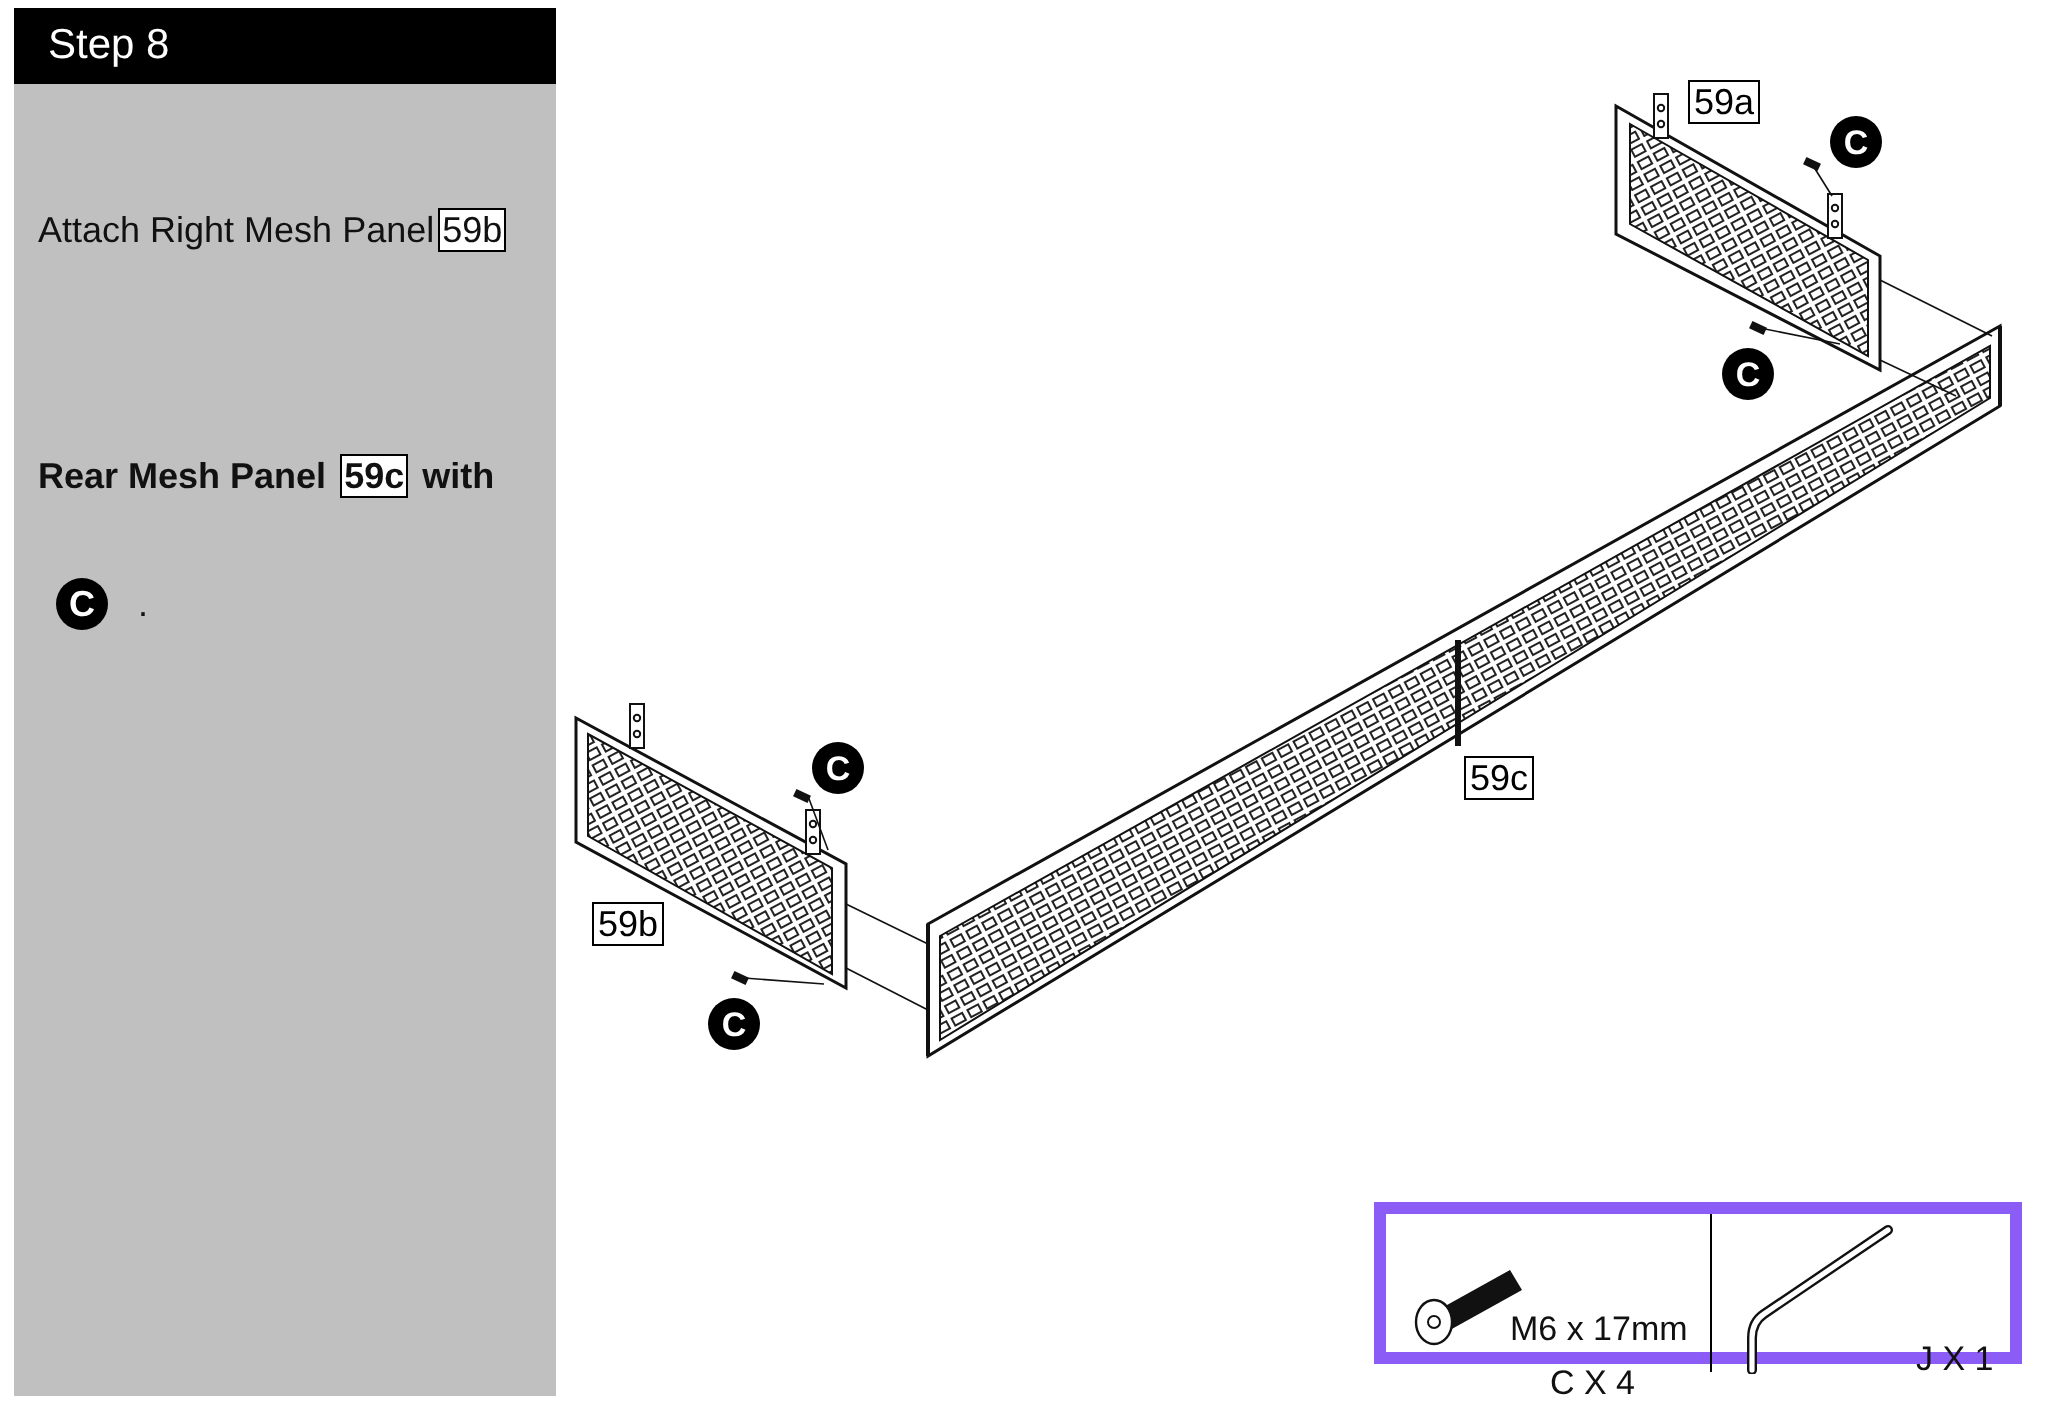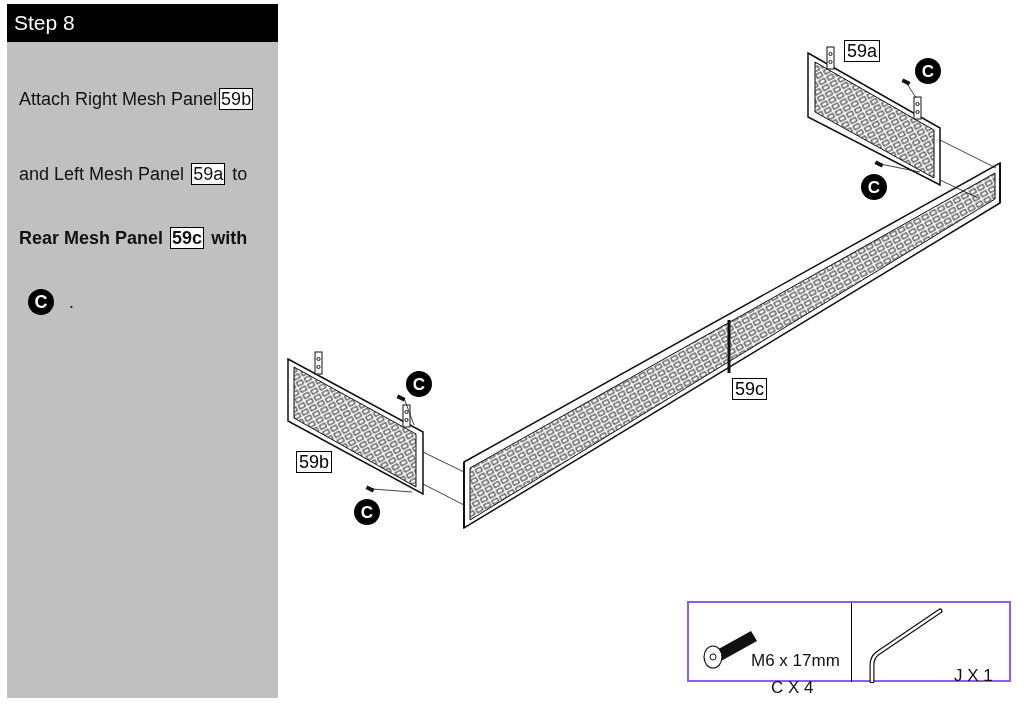--- a/index.html
+++ b/index.html
@@ -1,43 +1,38 @@
 <!DOCTYPE html>
 <html><head>
 <meta charset="utf-8">
 <style>
   html, body { margin:0; padding:0; background:#ffffff; }
   body { width:1034px; height:704px; position:relative; overflow:hidden; font-family:"Liberation Sans", sans-serif; color:#000; }
   .sidebar { position:absolute; left:7px; top:4px; width:271px; height:694px; background:#c0c0c0; }
-  .step-header { position:absolute; left:0; top:0; width:271px; height:38px; background:#000; color:#fff; font-size:21px; line-height:38px; padding-left:7px; box-sizing:border-box; }
+  .step-header { position:absolute; left:0; top:0; width:271px; height:38px; background:#000; color:#fff; font-size:21px; line-height:38px; padding-left:17px; box-sizing:border-box; }
   .instr-line { position:absolute; left:12px; font-size:18px; color:#111; white-space:nowrap; }
   .tag { display:inline-block; border:1px solid #000; background:#fff; padding:0 1px; line-height:20px; font-size:18px; margin:0 2px; }
   .badge { display:inline-block; width:26px; height:26px; border-radius:50%; background:#000; color:#fff; font-weight:bold; font-size:18px; text-align:center; line-height:26px; font-family:"Liberation Sans", sans-serif; }
   .diagram { position:absolute; left:280px; top:0; width:754px; height:600px; }
   .label-box { position:absolute; border:1px solid #000; background:#fff; font-size:18px; line-height:20px; padding:0 2px; }
-  .parts { position:absolute; left:687px; top:601px; width:324px; height:81px; border:2px solid #8b5cf6; box-sizing:border-box; background:#fff; }
+  .parts { position:absolute; left:687px; top:601px; width:324px; height:81px; border:6px solid #8b5cf6; box-sizing:border-box; background:#fff; }
   .parts-cell { position:absolute; top:0; height:79px; }
   .parts-divider { position:absolute; left:162px; top:0; width:1px; height:79px; background:#000; }
   .part-text { position:absolute; font-size:17px; line-height:17px; color:#111; white-space:nowrap; }
 </style>
 </head>
 <body>
 
 <div class="sidebar">
   <div class="step-header">Step 8</div>
 
-  <div class="instr-line" style="top:84px;">
+  <div class="instr-line" style="top:100px;">
     <span>Attach Right Mesh Panel</span><span class="tag" style="margin-left:2px;">59b</span>
   </div>
 
-  <div class="instr-line" style="top:159px;">
-    <span>and Left Mesh Panel</span>
-    <span class="tag">59a</span>
-    <span>to</span>
-  </div>
 
   <div class="instr-line" style="top:223px;font-weight:bold;">
     <span>Rear Mesh Panel</span>
     <span class="tag">59c</span>
     <span>with</span>
   </div>
 
   <div class="instr-line" style="top:285px; left:21px;">
     <span class="badge">C</span>
     <span style="margin-left:10px;">.</span>

